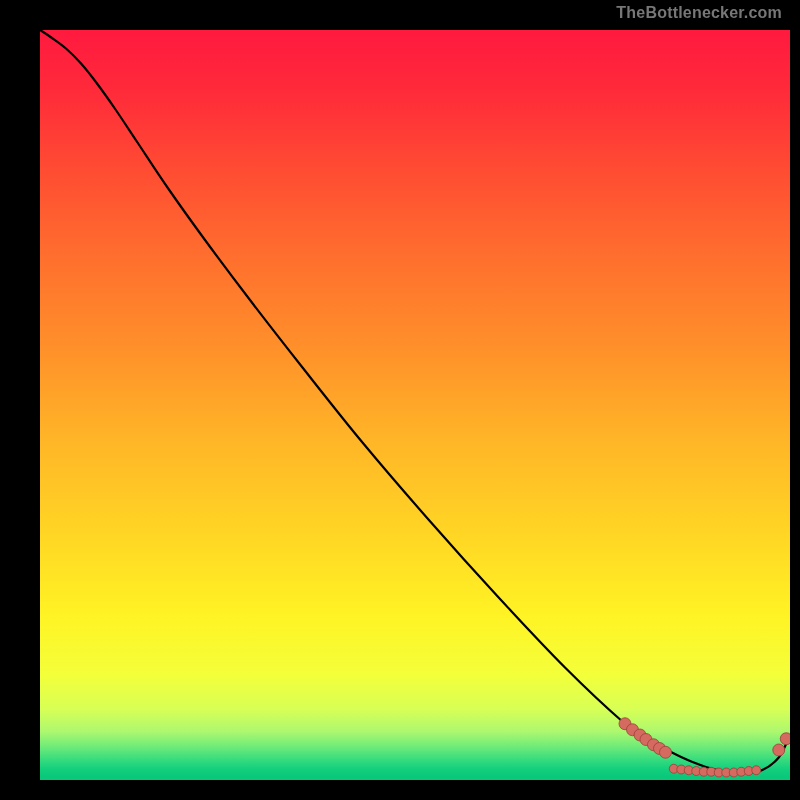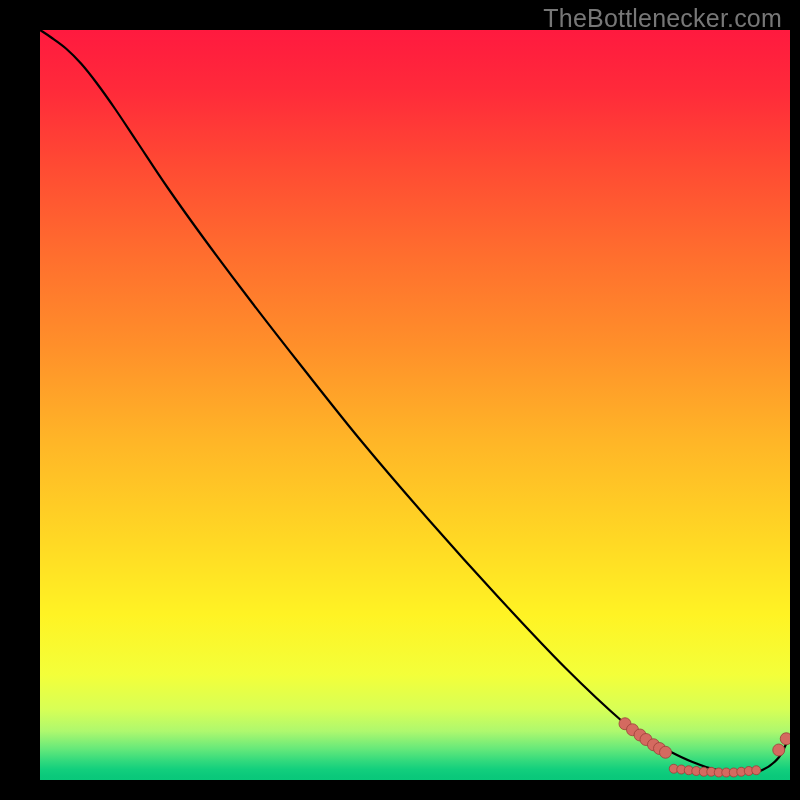--- a/index.html
+++ b/index.html
@@ -15,23 +15,23 @@
     position: relative;
     width: 800px;
     height: 800px;
     background: #000;
   }
   .watermark {
     position: absolute;
     top: 4px;
     right: 18px;
     color: #777;
-    font-size: 25px;
+    font-size: 16px;
     letter-spacing: 0.2px;
-    font-weight: 400;
+    font-weight: 700;
   }
   .plot {
     position: absolute;
     left: 40px;
     top: 30px;
     width: 750px;
     height: 750px;
   }
   svg {
     display: block;

